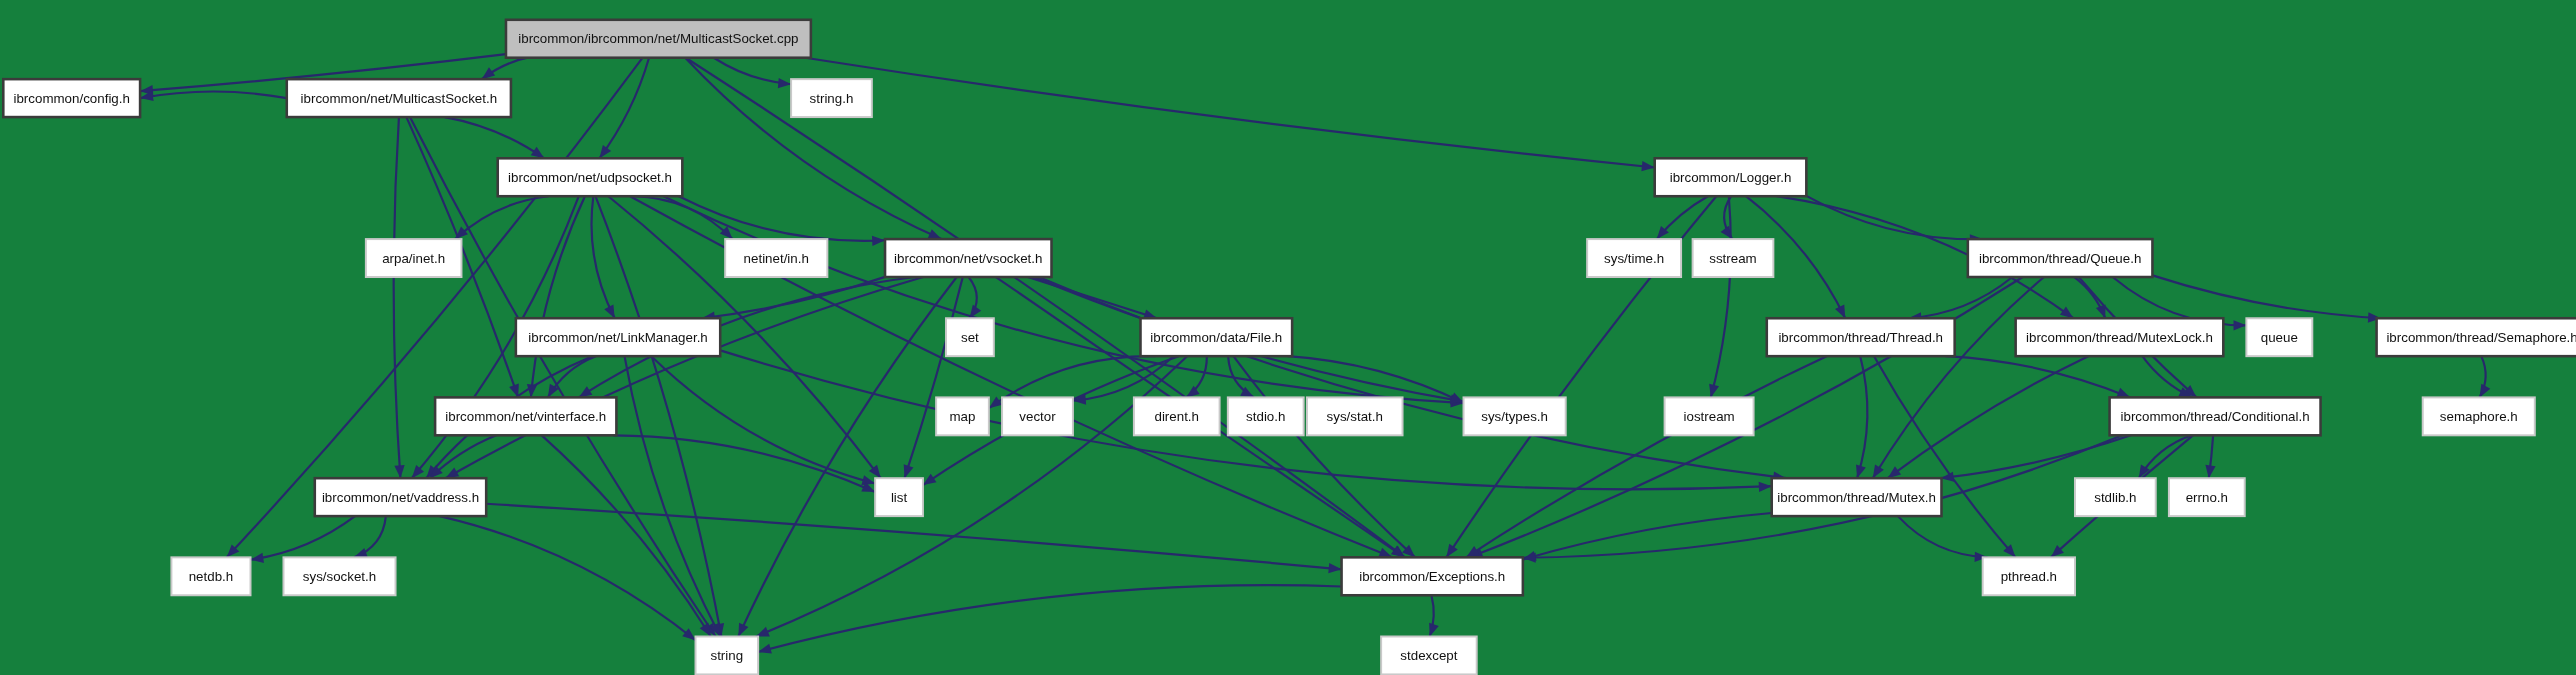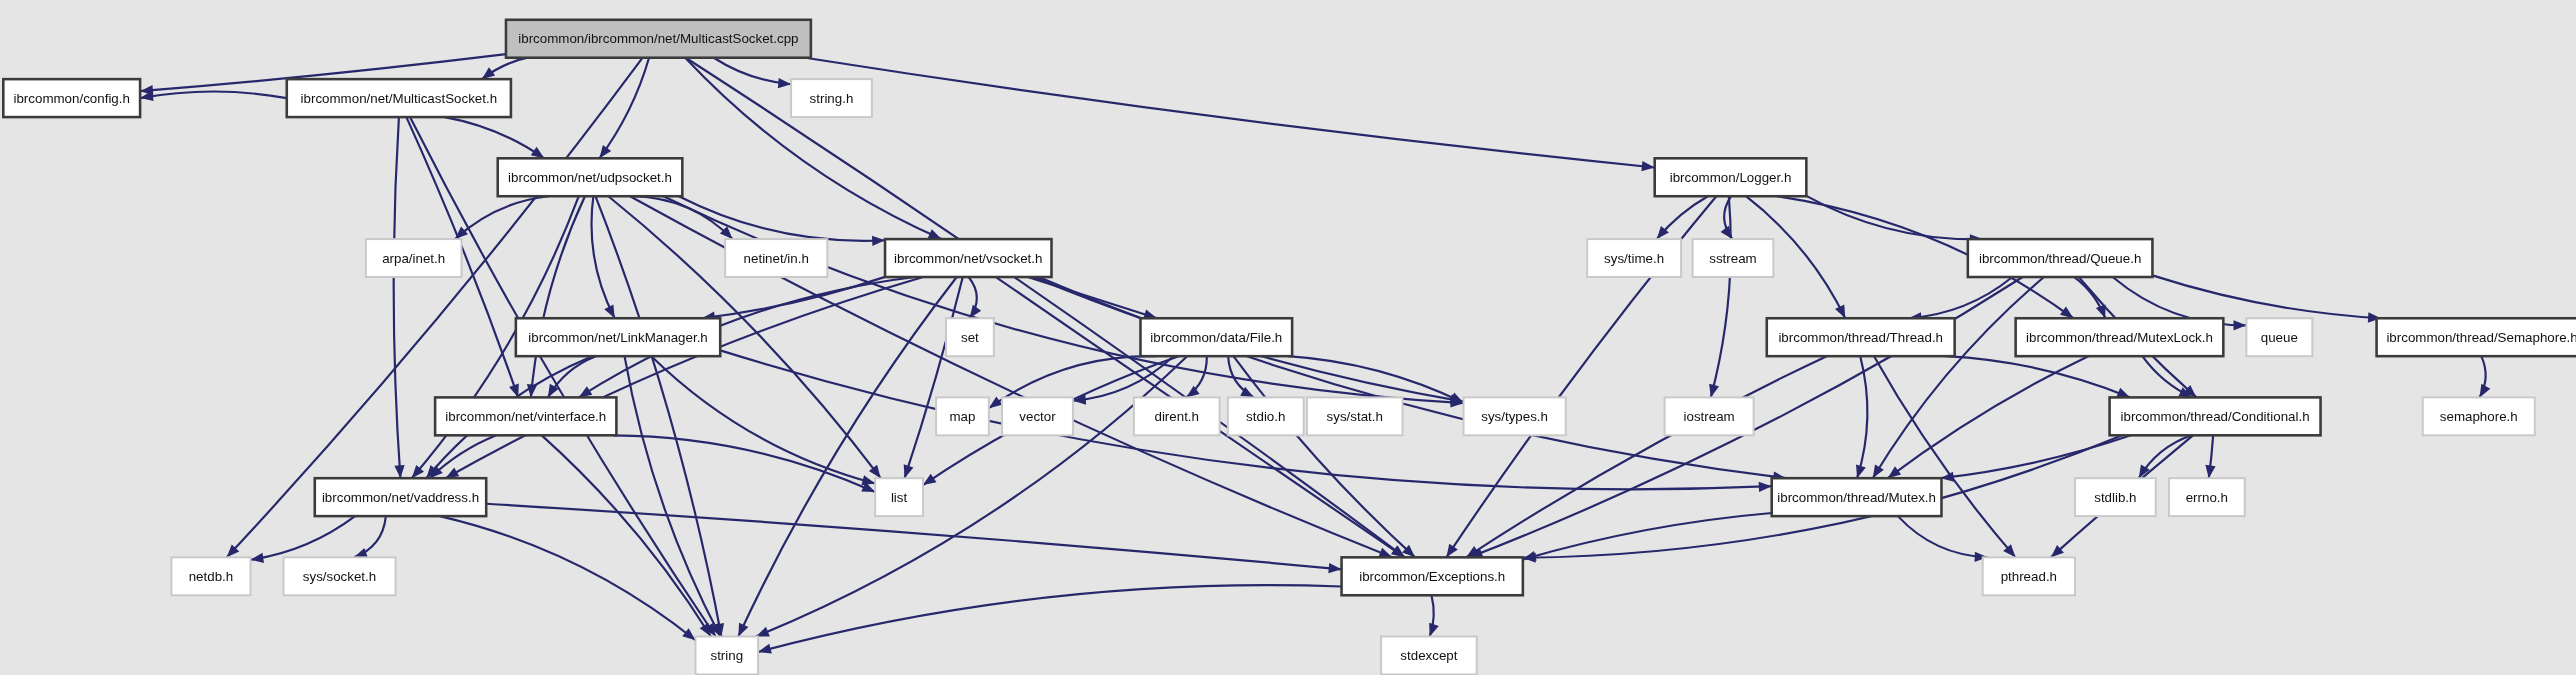--- a/index.html
+++ b/index.html
@@ -1,17 +1,17 @@
 <!DOCTYPE html>
 <html><head>
 <meta charset="utf-8">
 <style>
   html,body{margin:0;padding:0;background:#ffffff;}
   body{font-family:"Liberation Sans","DejaVu Sans",sans-serif;}
-  #canvas{position:relative;width:2576px;height:676px;background:#e5e5e5;overflow:hidden;text-align:center;}
+  #canvas{position:relative;width:2576px;height:676px;background:#15803d;overflow:hidden;text-align:center;}
   #graph{position:absolute;left:0;top:0;width:2576px;height:676px;}
   .edge{fill:none;stroke:#27286b;stroke-width:2.2;}
   .arrowhead{fill:#27286b;stroke:none;}
   .node rect{fill:#ffffff;}
   .node.sys rect{stroke:#c9c9c9;stroke-width:2;}
   .node.proj rect{stroke:#3b3b3b;stroke-width:2.6;}
   .node.root rect{fill:#bfbfbf;stroke:#3b3b3b;stroke-width:2.6;}
   .node text{font-family:"Liberation Sans","DejaVu Sans",sans-serif;font-size:13.5px;fill:#111111;
              text-anchor:middle;dominant-baseline:middle;}
 </style>

